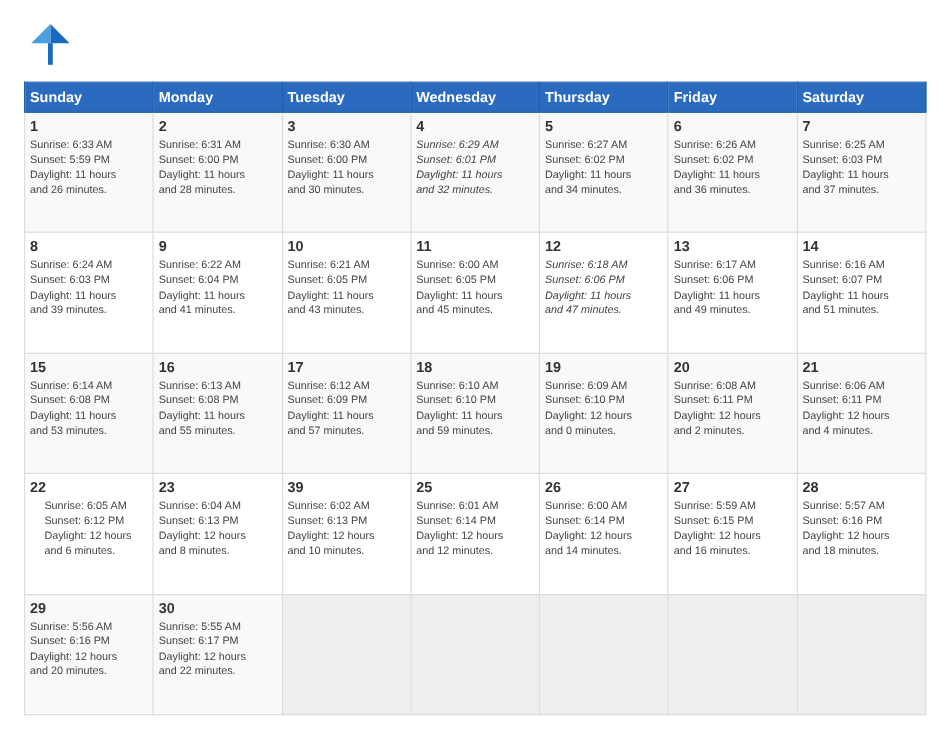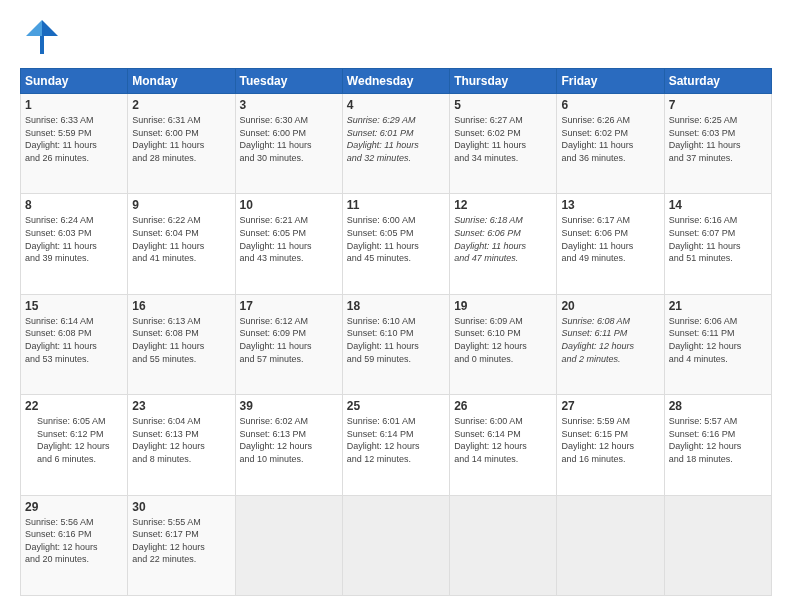--- a/index.html
+++ b/index.html
@@ -273,21 +273,21 @@
           </td>
           <td>
             <span class="day-num">19</span>
             <div class="day-info" style="white-space: pre-line;">Sunrise: 6:09 AM
 Sunset: 6:10 PM
 Daylight: 12 hours
 and 0 minutes.</div>
           </td>
           <td>
             <span class="day-num">20</span>
-            <div class="day-info" style="white-space: pre-line; font-style: italic;">Sunrise: 6:08 AM
+            <div class="day-info" style="white-space: pre-line;">Sunrise: 6:08 AM
 Sunset: 6:11 PM
 Daylight: 12 hours
 and 2 minutes.</div>
           </td>
           <td>
             <span class="day-num">21</span>
             <div class="day-info" style="white-space: pre-line;">Sunrise: 6:06 AM
 Sunset: 6:11 PM
 Daylight: 12 hours
 and 4 minutes.</div>

